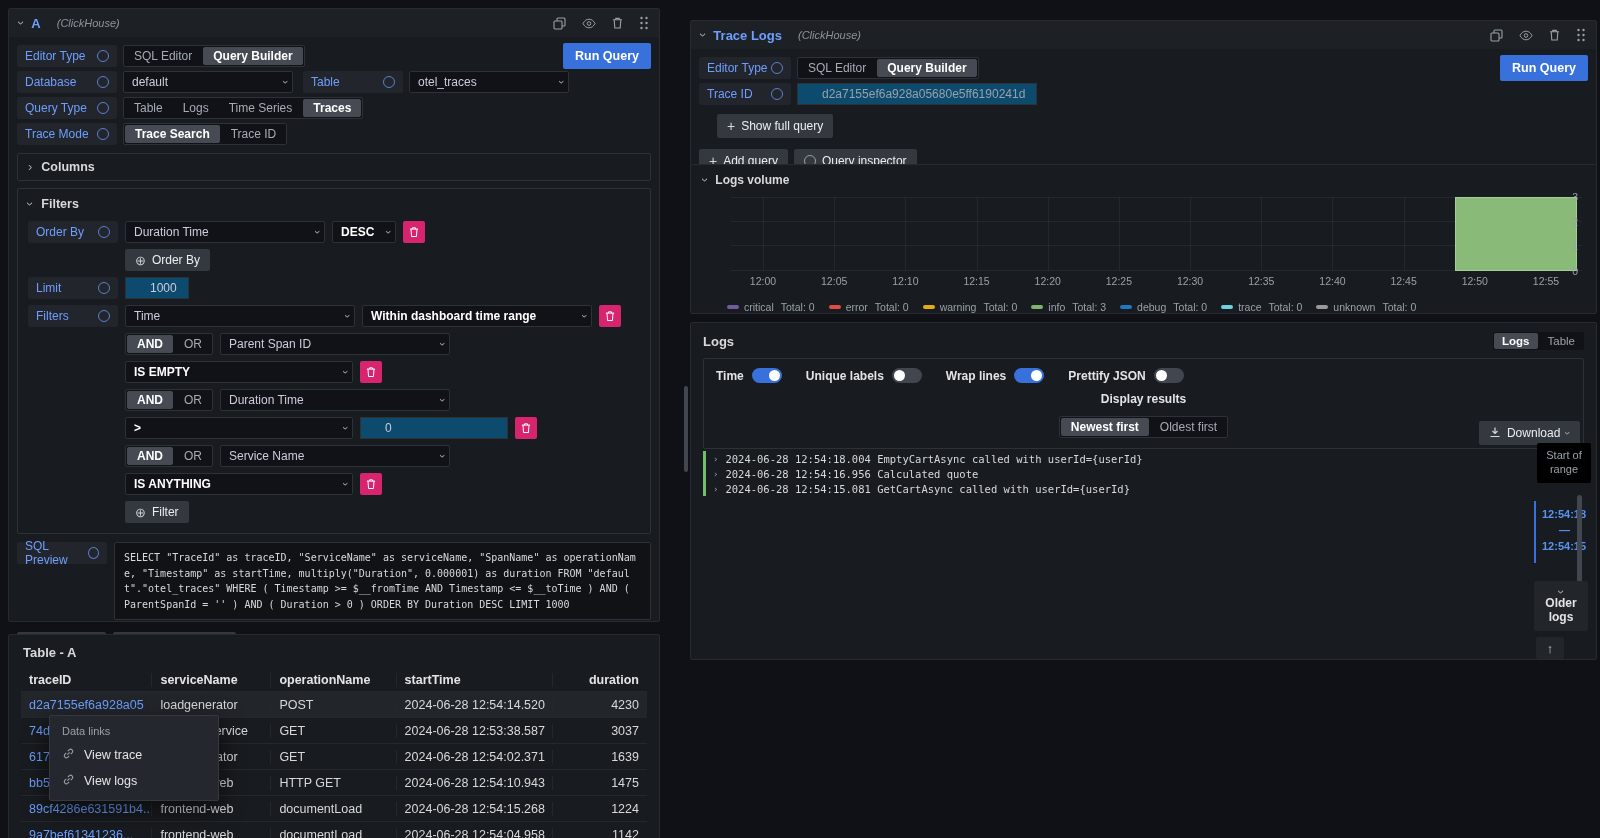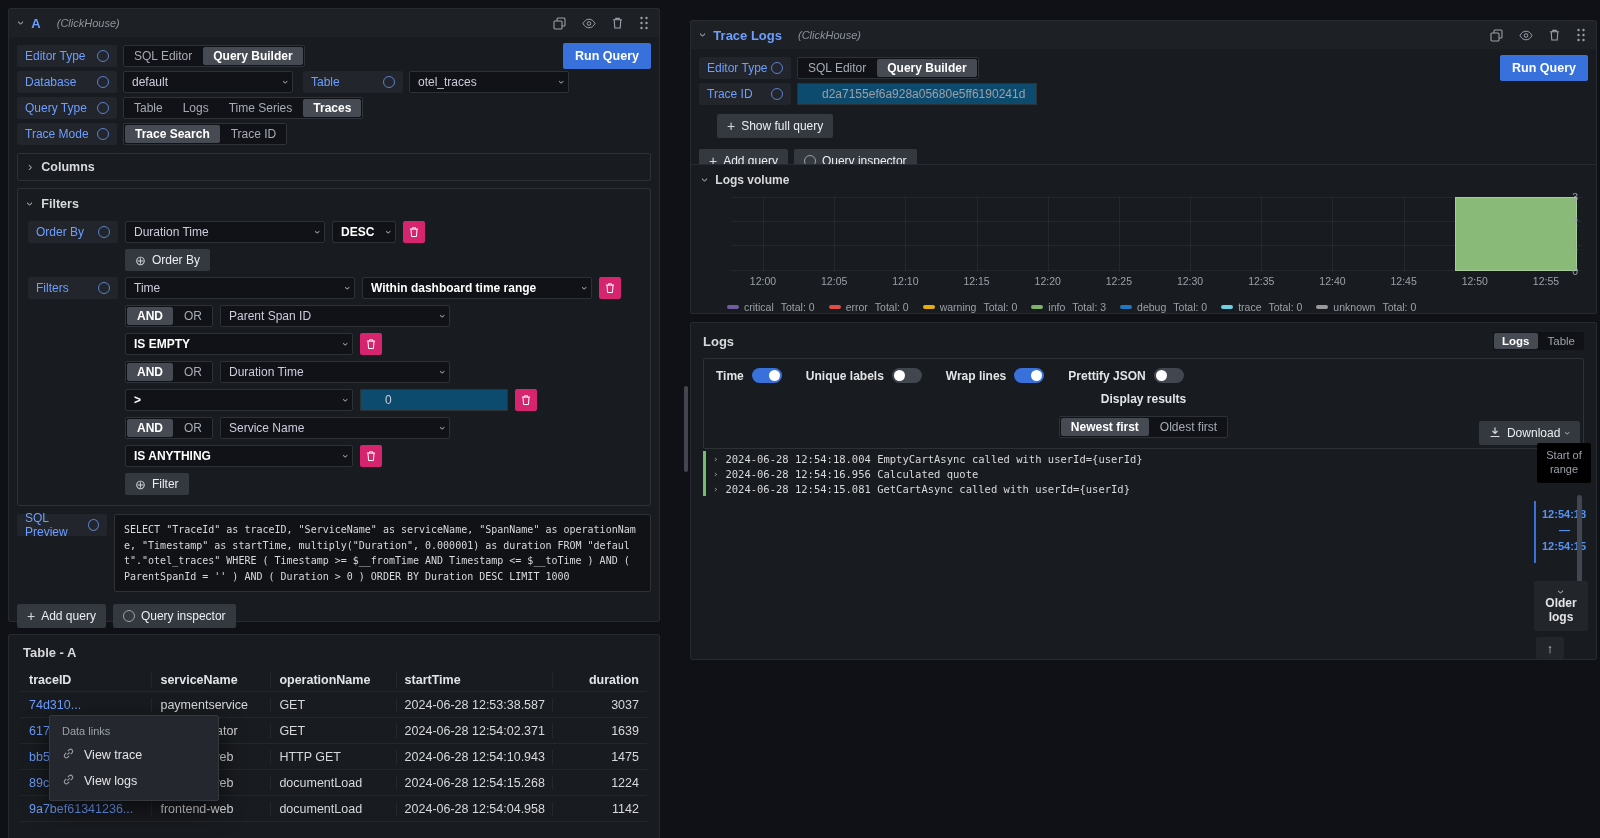--- a/index.html
+++ b/index.html
@@ -226,20 +226,29 @@
       </div>
       <div class="frow">
         <span class="sp"></span>
         <button class="btn-sec" style="height:22px;">
             <span class="oplus">⊕</span>
             <span>Order By</span>
           </button>
       </div>
       <div class="frow">
         <span class="lbl s">
+            <span>Limit</span>
+            <i class="info"></i>
+          </span>
+        <span class="inp w64">
+            <span>1000</span>
+          </span>
+      </div>
+      <div class="frow">
+        <span class="lbl s">
             <span>Filters</span>
             <i class="info"></i>
           </span>
         <span class="sel w230">
             <span>Time</span>
             <span class="car">›</span>
           </span>
         <span class="sel w230">
             <span style="font-weight:700;color:#fff;">Within dashboard time range</span>
             <span class="car">›</span>
@@ -361,20 +370,27 @@
 <div class="panel" style="left:8px;top:634px;width:652px;height:222px;padding:8px 12px;">
   <div class="tbl-title">Table - A</div>
   <div class="trow hd">
     <span class="tcell c1">traceID</span>
     <span class="tcell c2">serviceName</span>
     <span class="tcell c3">operationName</span>
     <span class="tcell c4">startTime</span>
     <span class="tcell c5">duration</span>
   </div>
   <div id="tbody">
+      <div class="trow hl">
+        <span class="tcell c1 tid">d2a7155ef6a928a05</span>
+        <span class="tcell c2">loadgenerator</span>
+        <span class="tcell c3">POST</span>
+        <span class="tcell c4">2024-06-28 12:54:14.520</span>
+        <span class="tcell c5">4230</span>
+      </div>
       <div class="trow">
         <span class="tcell c1 tid">74d310...</span>
         <span class="tcell c2">paymentservice</span>
         <span class="tcell c3">GET</span>
         <span class="tcell c4">2024-06-28 12:53:38.587</span>
         <span class="tcell c5">3037</span>
       </div>
       <div class="trow">
         <span class="tcell c1 tid">6178fc...</span>
         <span class="tcell c2">loadgenerator</span>

